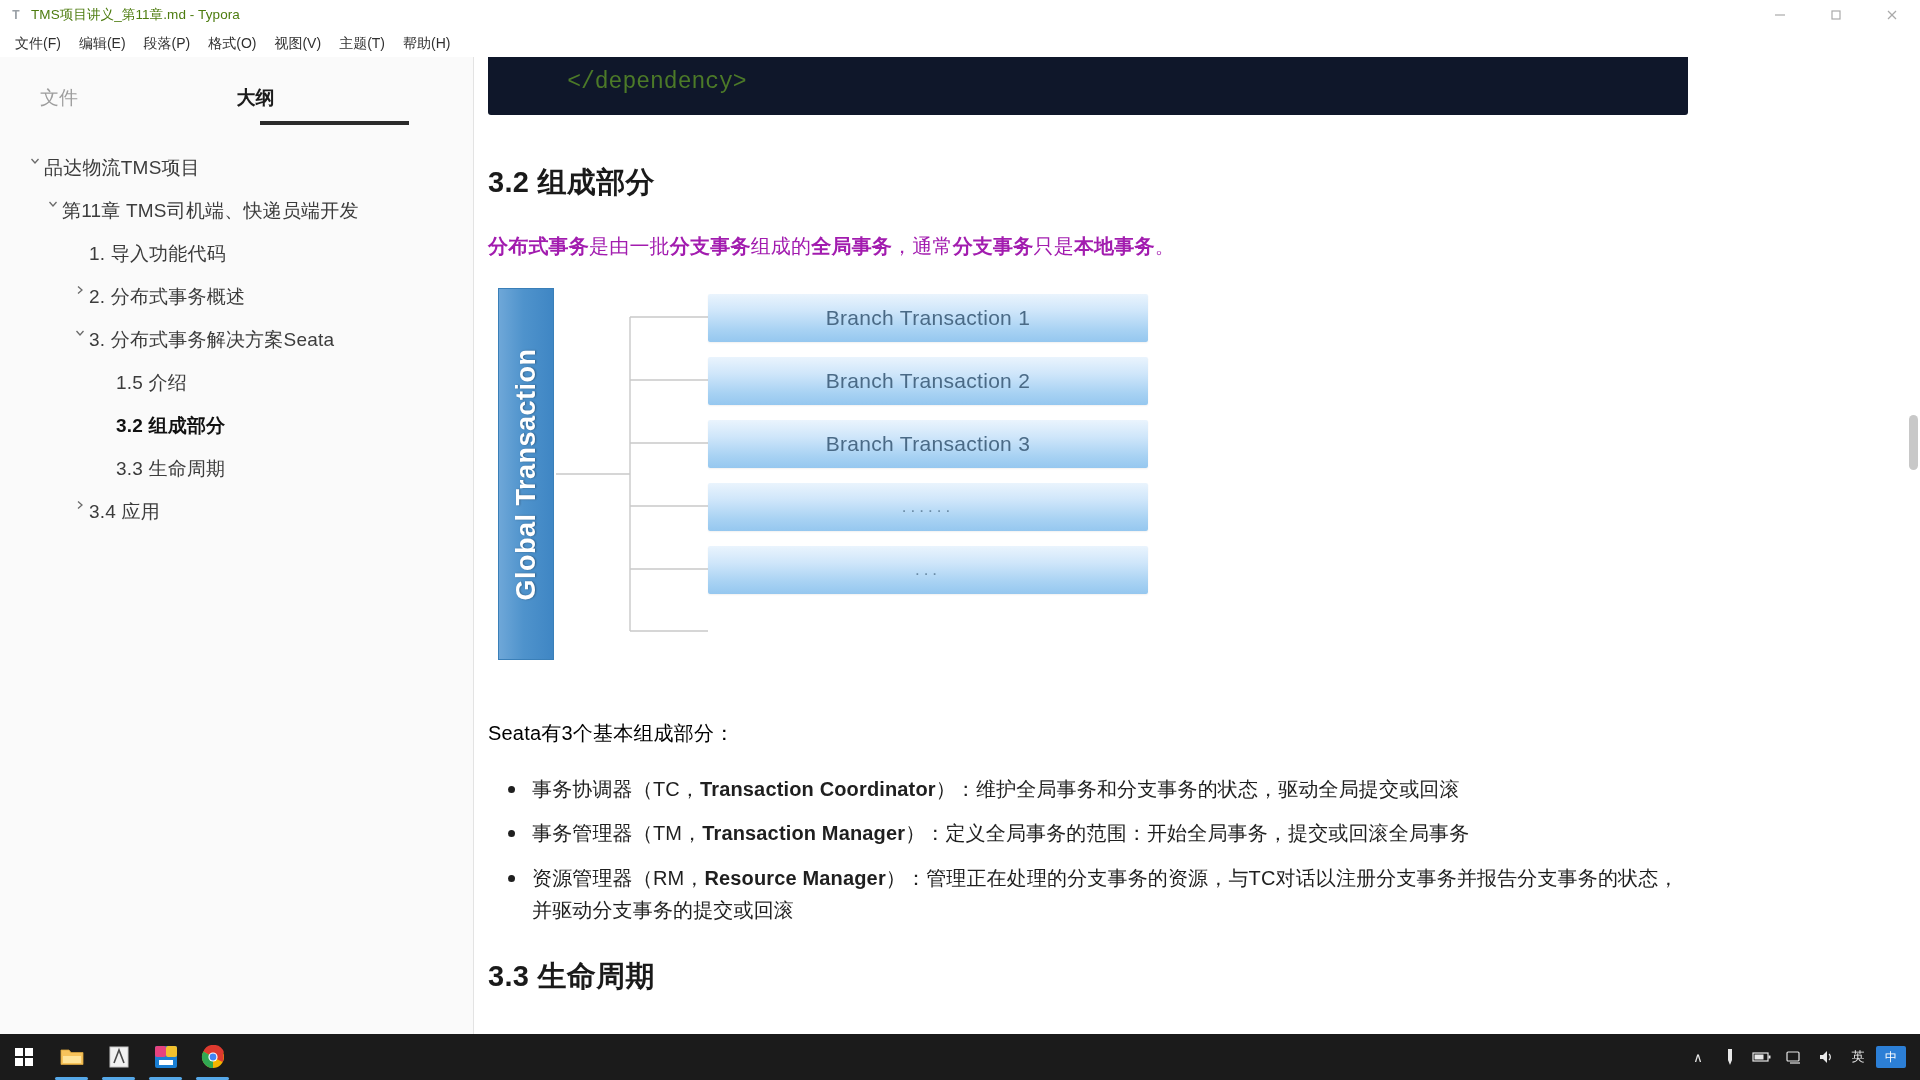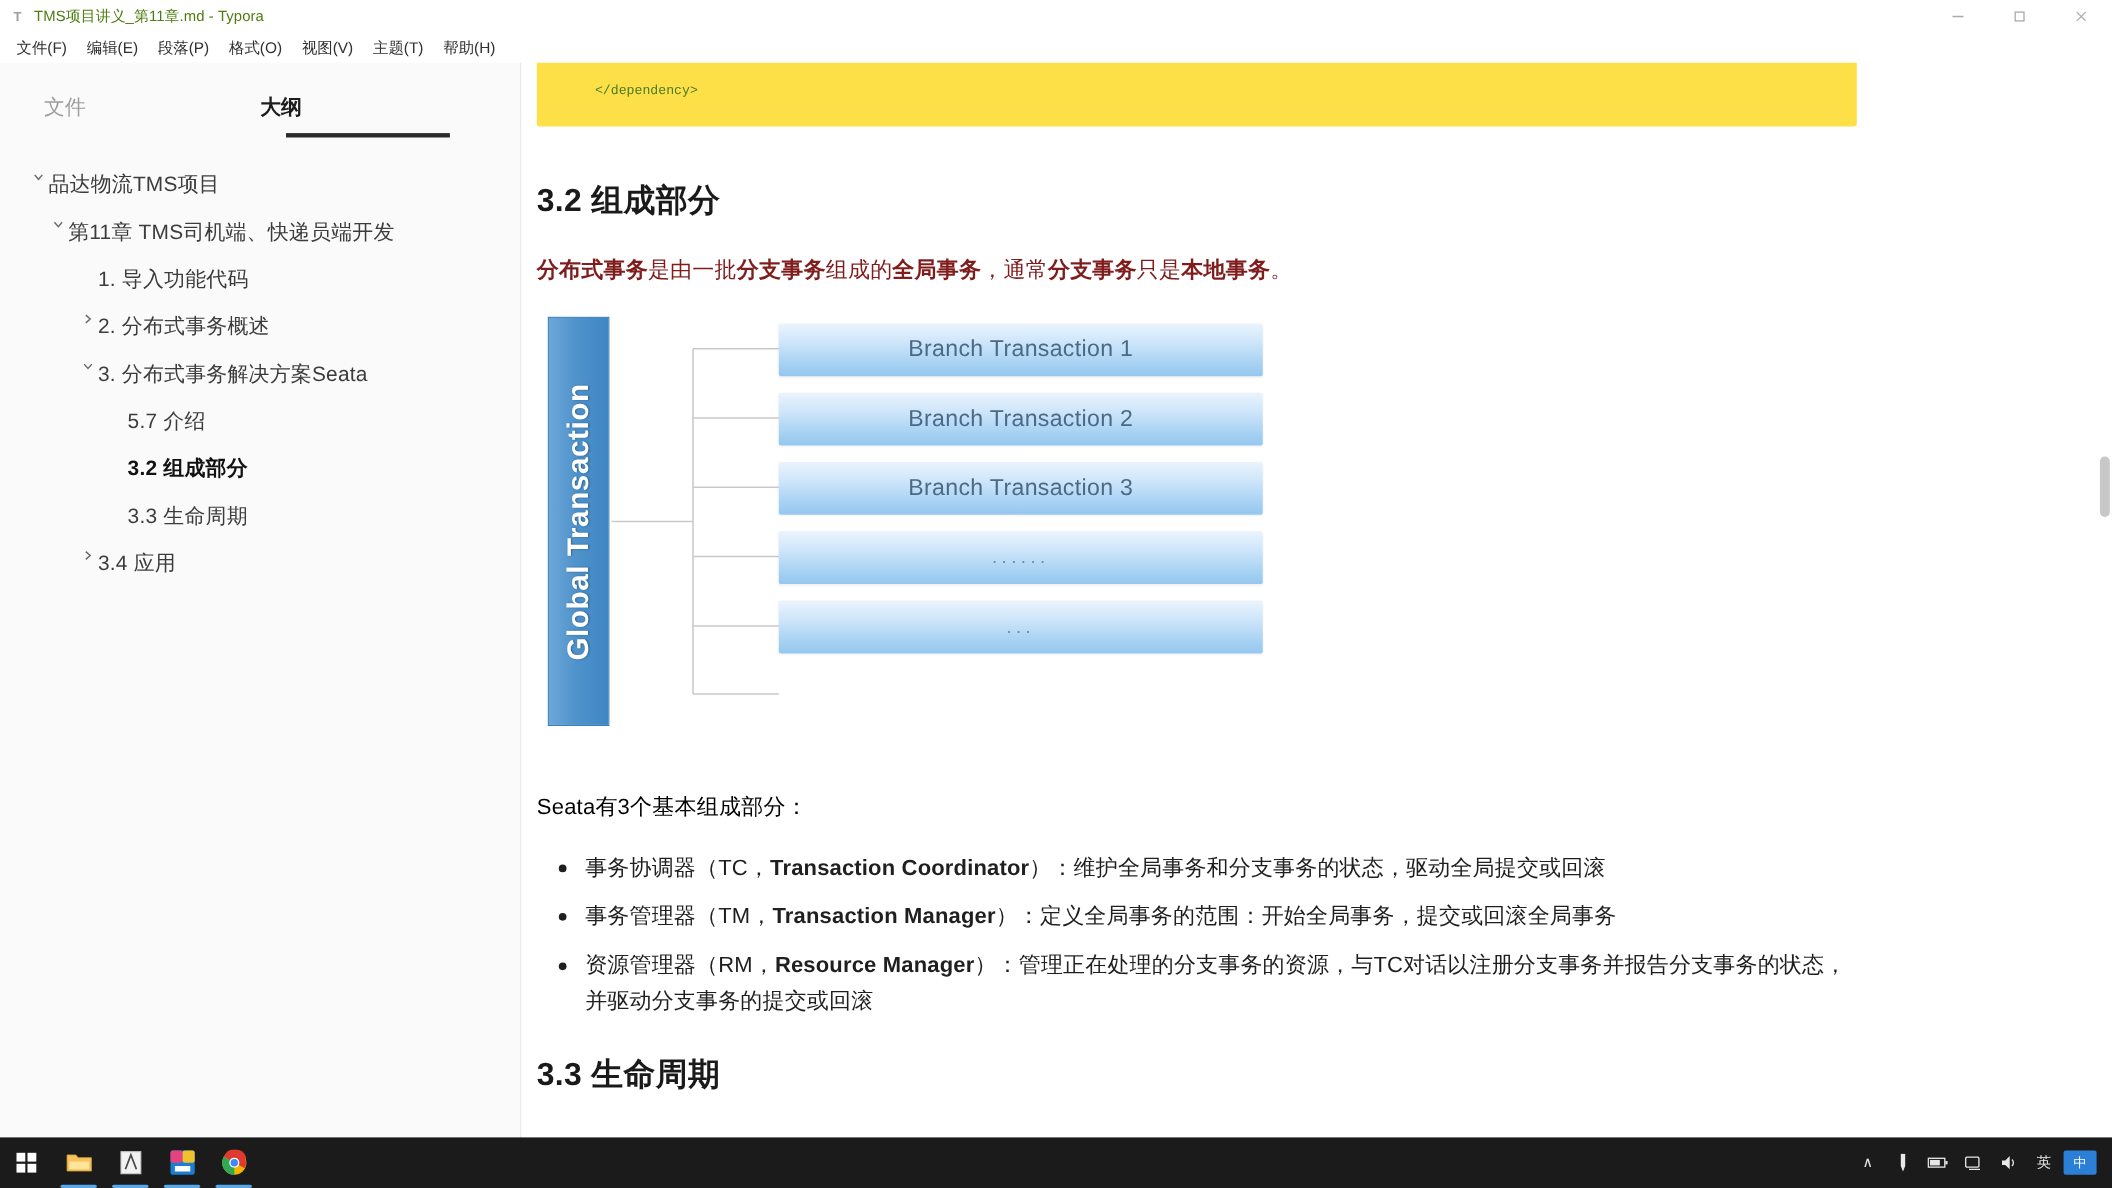--- a/index.html
+++ b/index.html
@@ -138,27 +138,27 @@
     height: 100%;
     position: relative;
   }
   .content {
     width: 1205px;
     margin-left: 14px;
     padding-left: 0;
   }
 
   .codeblock {
-    background: #fde047;
+    background: #0f172a;
     border-radius: 3px;
     margin-left: 0px;
     width: 1200px;
     padding: 0 24px 12px 24px;
     font-family: "Liberation Mono", "DejaVu Sans Mono", monospace;
-    font-size: 12px;
+    font-size: 23px;
     color: #4c7a28;
     line-height: 34px;
     position: relative;
     top: -26px;
     height: 84px;
     overflow: hidden;
   }
   .codeblock .line { white-space: pre; }
   .codeblock .line.clipped { opacity: 0.55; }
 
@@ -166,21 +166,21 @@
     font-size: 29px;
     font-weight: bold;
     color: #1a1a1a;
     margin-top: 22px;
     margin-bottom: 0;
     letter-spacing: 0.3px;
   }
 
   p.para {
     font-size: 20px;
-    color: #7f1d1d;
+    color: #a21caf;
     margin-top: 27px;
     line-height: 1.6;
     letter-spacing: 0.2px;
   }
   p.para b { font-weight: bold; }
 
   .figure {
     margin-top: 22px;
     margin-left: 2px;
     width: 660px;
@@ -421,21 +421,21 @@
         <div class="outline-row lvl3">
           <span class="caret">
             <svg width="12" height="12" viewBox="0 0 12 12">
               <polyline points="2.5,4 6,8 9.5,4" fill="none" stroke="#6a6a6a" stroke-width="1.3"></polyline>
             </svg>
           </span>
           <span class="outline-label">3. 分布式事务解决方案Seata</span>
         </div>
         <div class="outline-row lvl4">
           <span class="caret"></span>
-          <span class="outline-label">5.7 介绍</span>
+          <span class="outline-label">1.5 介绍</span>
         </div>
         <div class="outline-row lvl4 selected">
           <span class="caret"></span>
           <span class="outline-label">3.2 组成部分</span>
         </div>
         <div class="outline-row lvl4">
           <span class="caret"></span>
           <span class="outline-label">3.3 生命周期</span>
         </div>
         <div class="outline-row lvl3">

